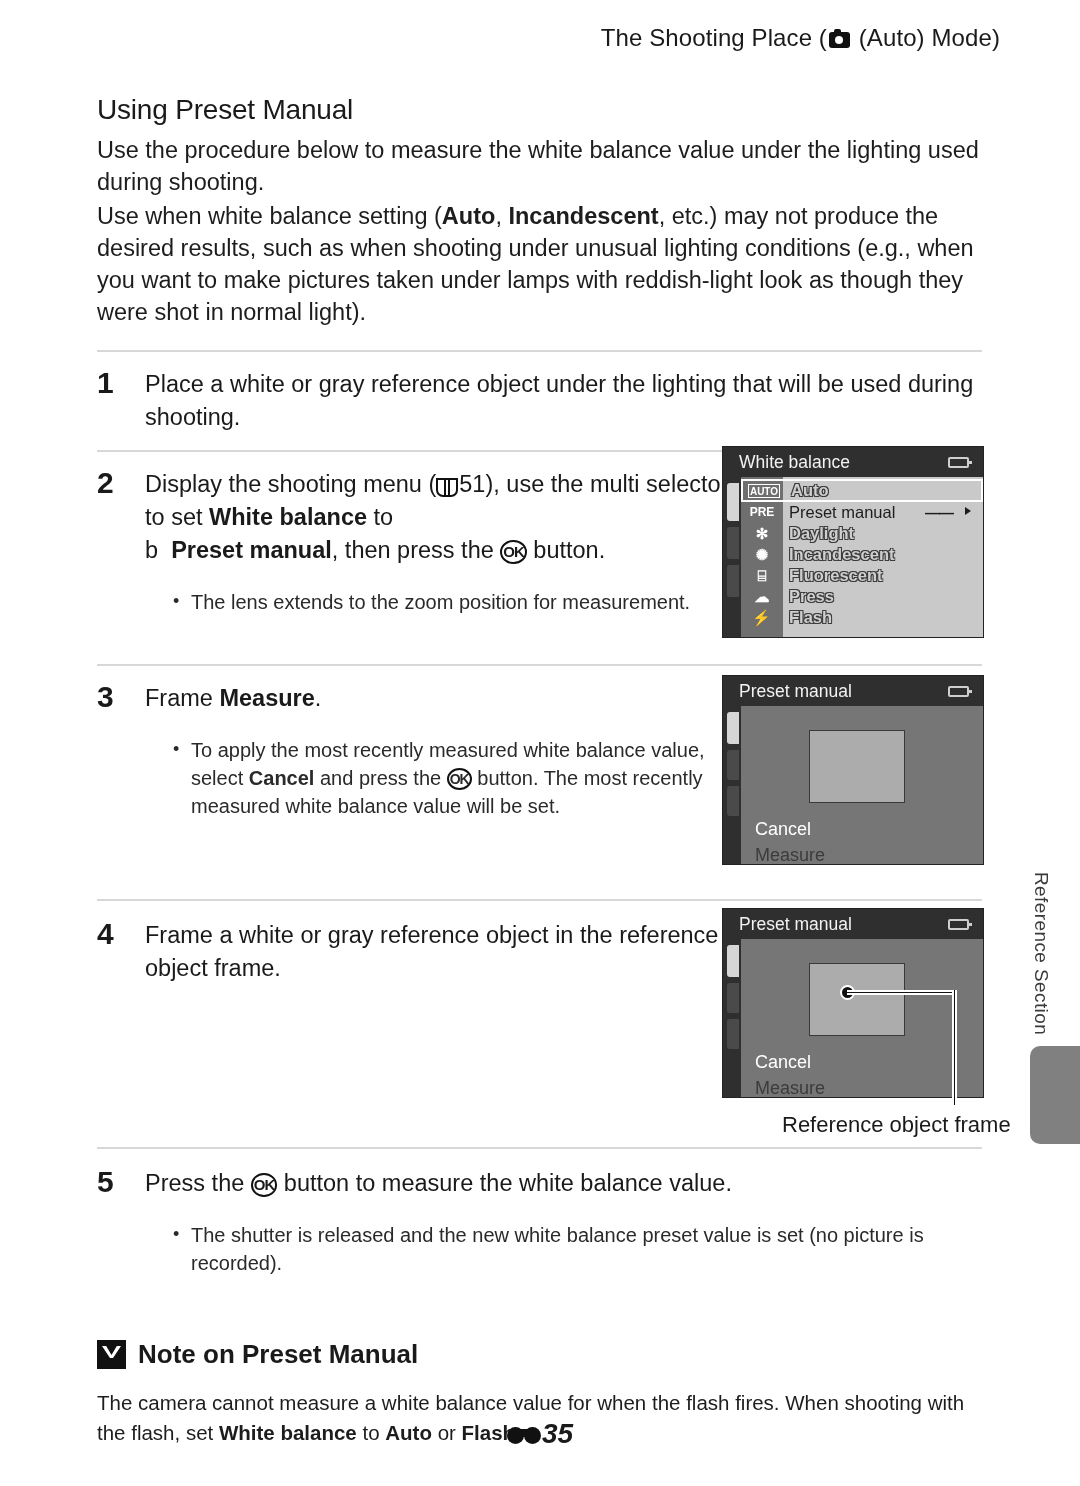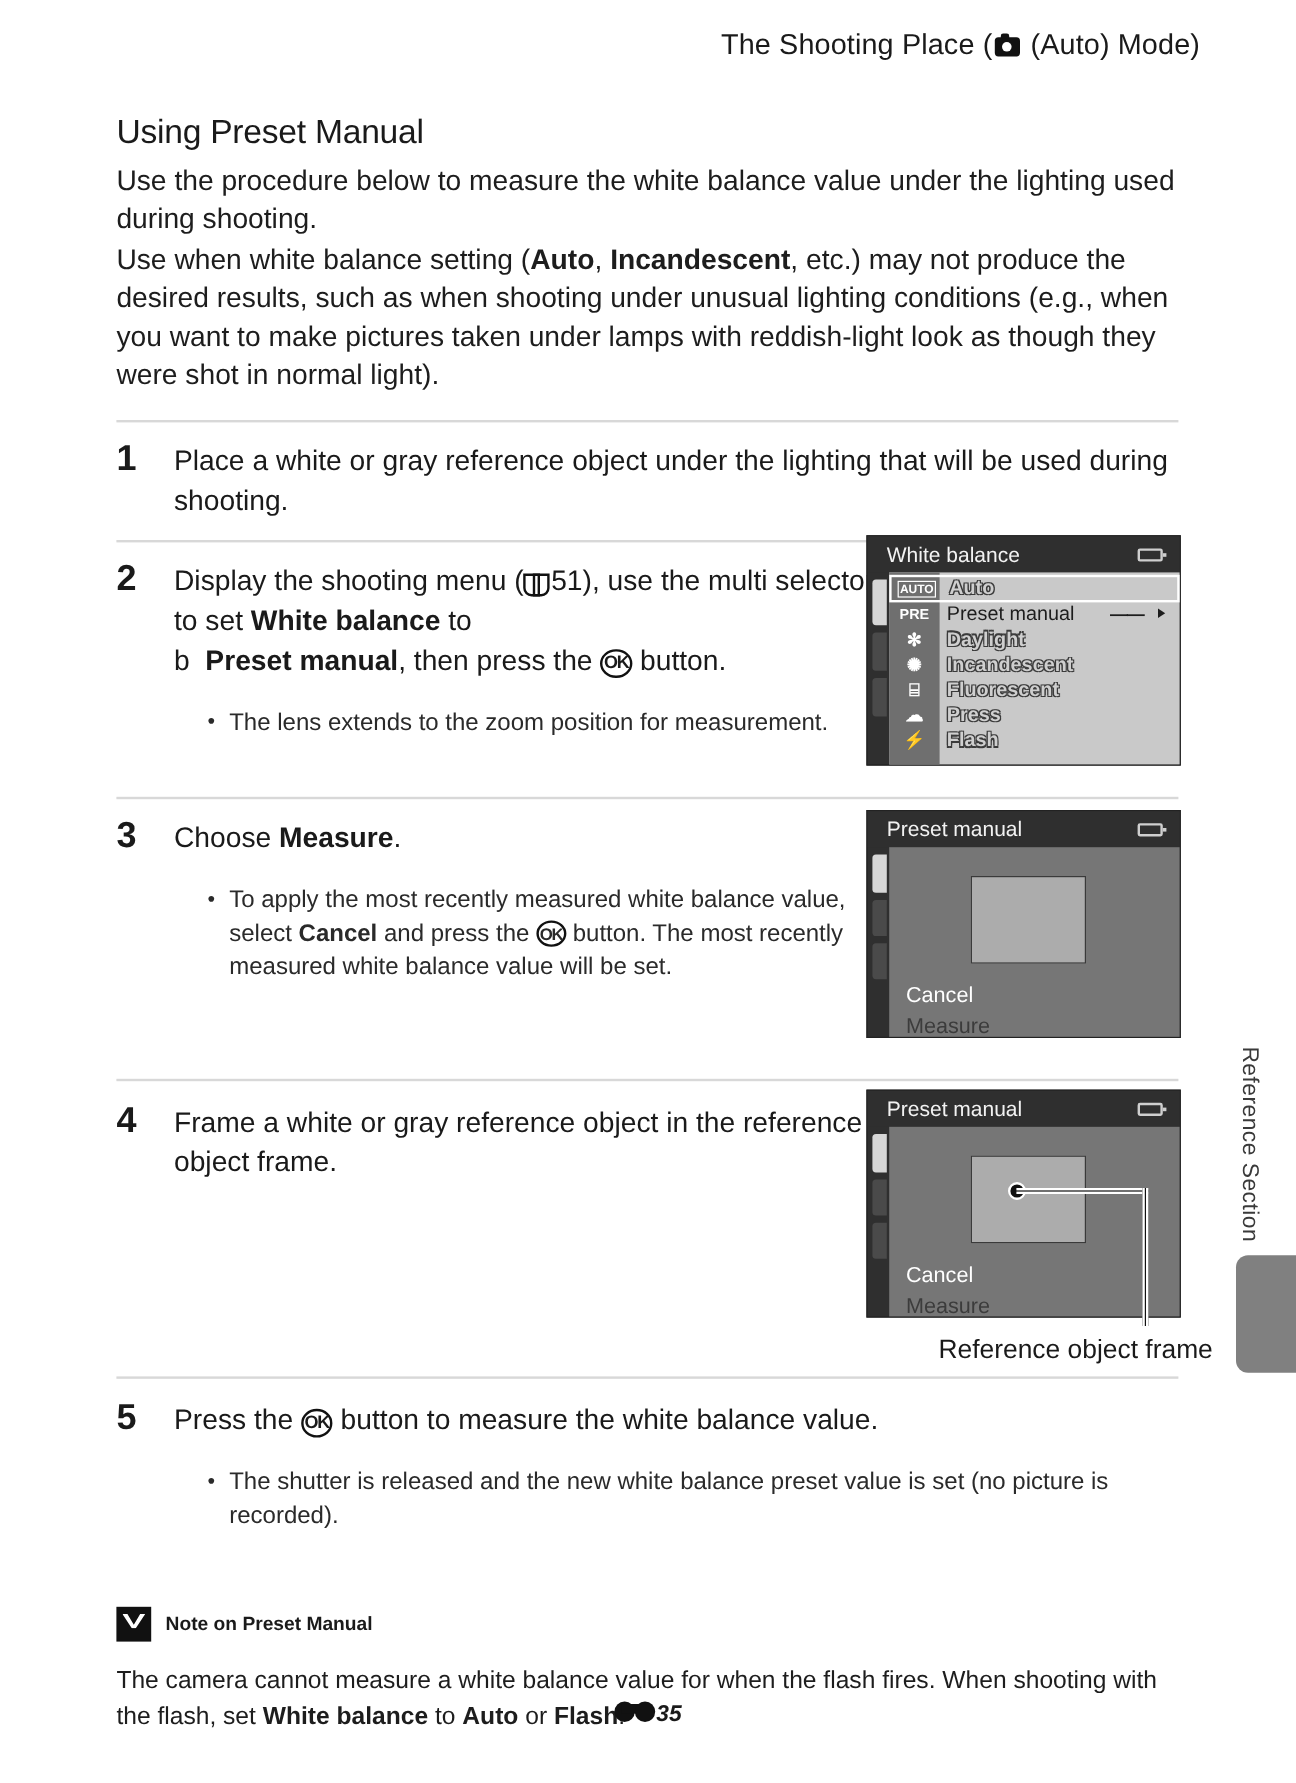--- a/index.html
+++ b/index.html
@@ -335,21 +335,21 @@
     height: 98px;
     background: #808080;
     border-radius: 10px 0 0 10px;
   }
 
   
   .note-head {
     display: flex;
     align-items: center;
     gap: 12px;
-    font-size: 16px;
+    font-size: 26px;
     font-weight: bold;
   }
   .icon-caution {
     width: 29px; height: 29px;
     background: #111;
     position: relative;
     flex: none;
   }
   .icon-caution::after {
     content: "";
@@ -365,21 +365,21 @@
     line-height: 30px;
     color: #1d1d1d;
   }
 
   
   .folio {
     position: absolute;
     left: 0; right: 0;
     top: 1418px;
     text-align: center;
-    font-size: 19px;
+    font-size: 28px;
     font-weight: bold;
     font-style: italic;
   }
   .icon-e {
     display: inline-block;
     width: 34px; height: 17px;
     position: relative;
     vertical-align: -1px;
     margin-right: 1px;
   }
@@ -442,21 +442,21 @@
         <li>The lens extends to the zoom position for measurement.</li>
       </ul>
     </div>
 
     <hr class="rule" style="margin-top:16px">
     <div style="height:16px"></div>
 
     <div class="step" style="min-height:205px">
       <span class="num">3</span>
       <div class="headline" style="width:600px">
-        <span>Choose </span><span class="b">Measure</span><span>.</span>
+        <span>Frame </span><span class="b">Measure</span><span>.</span>
       </div>
       <ul class="bullets" style="width:565px">
         <li><span>To apply the most recently measured white balance value, select </span><span class="b">Cancel</span><span> and press the </span><span class="icon-ok">OK</span><span> button. The most recently measured white balance value will be set.</span></li>
       </ul>
     </div>
 
     <hr class="rule" style="margin-top:12px">
     <div style="height:18px"></div>
 
     <div class="step" style="min-height:228px">

